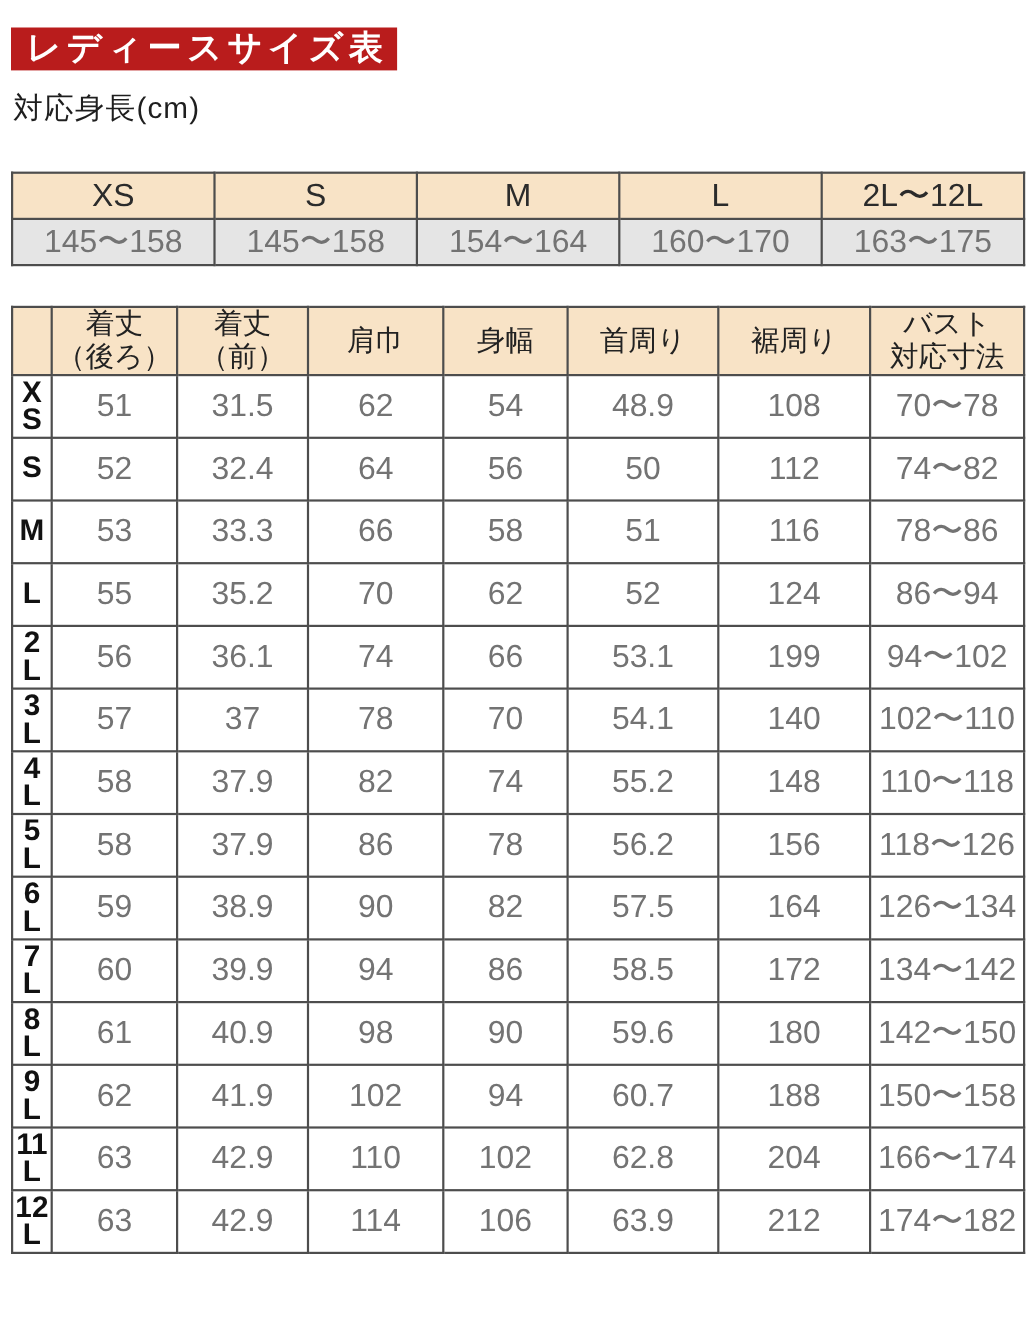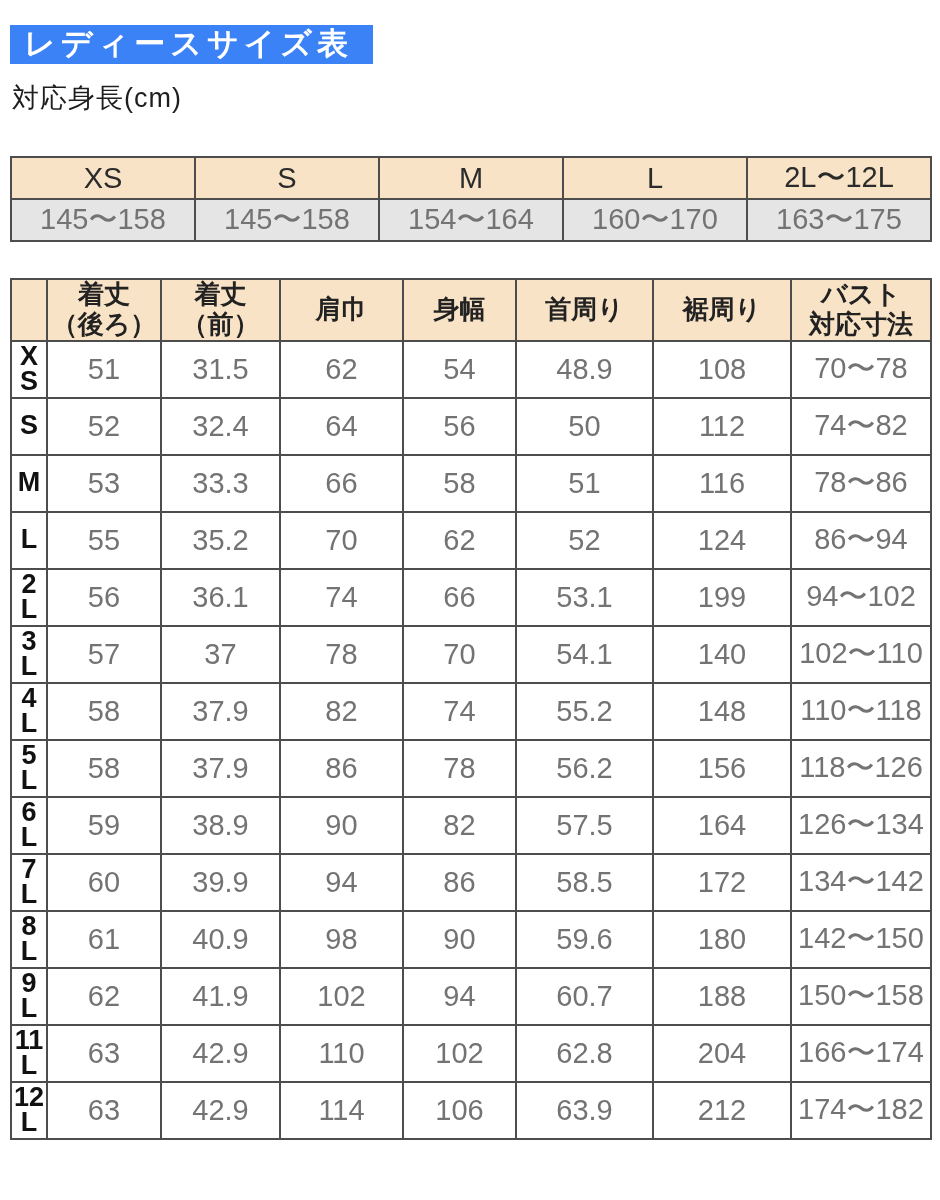--- a/index.html
+++ b/index.html
@@ -9,26 +9,26 @@
     font-family: "Liberation Sans", "DejaVu Sans", sans-serif;
     color: #2b2b2b;
     position: relative;
   }
   .page { position: absolute; left: 0; top: 0; width: 940px; height: 1200px; }
 
   
   .title-banner {
     display: inline-block;
     margin: 25px 0 0 10px;
-    background: #3b82f6;
+    background: #b91c1c;
     color: #ffffff;
     font-size: 31px;
     font-weight: bold;
     letter-spacing: 5px;
-    padding: 3px 20px 5px 14px;
+    padding: 3px 8px 5px 14px;
     line-height: 1.0;
   }
 
   .height-label {
     margin: 16px 0 8px 12px;
     font-size: 27px;
     font-weight: normal;
     color: #1e1e1e;
     letter-spacing: 1px;
   }
@@ -51,21 +51,21 @@
     font-size: 29px;
     color: #737373;
   }
 
   
   .size-table { margin: 36px 0 0 10px; width: 920px; }
   .size-table thead th {
     background: #f8e3c6;
     height: 48px;
     font-size: 26px;
-    font-weight: bold;
+    font-weight: normal;
     color: #222222;
     line-height: 1.15;
     white-space: pre-line;
   }
   .size-table tbody tr { height: 57px; }
   .size-table tbody td {
     background: #ffffff;
     font-size: 29px;
     color: #737373;
   }

